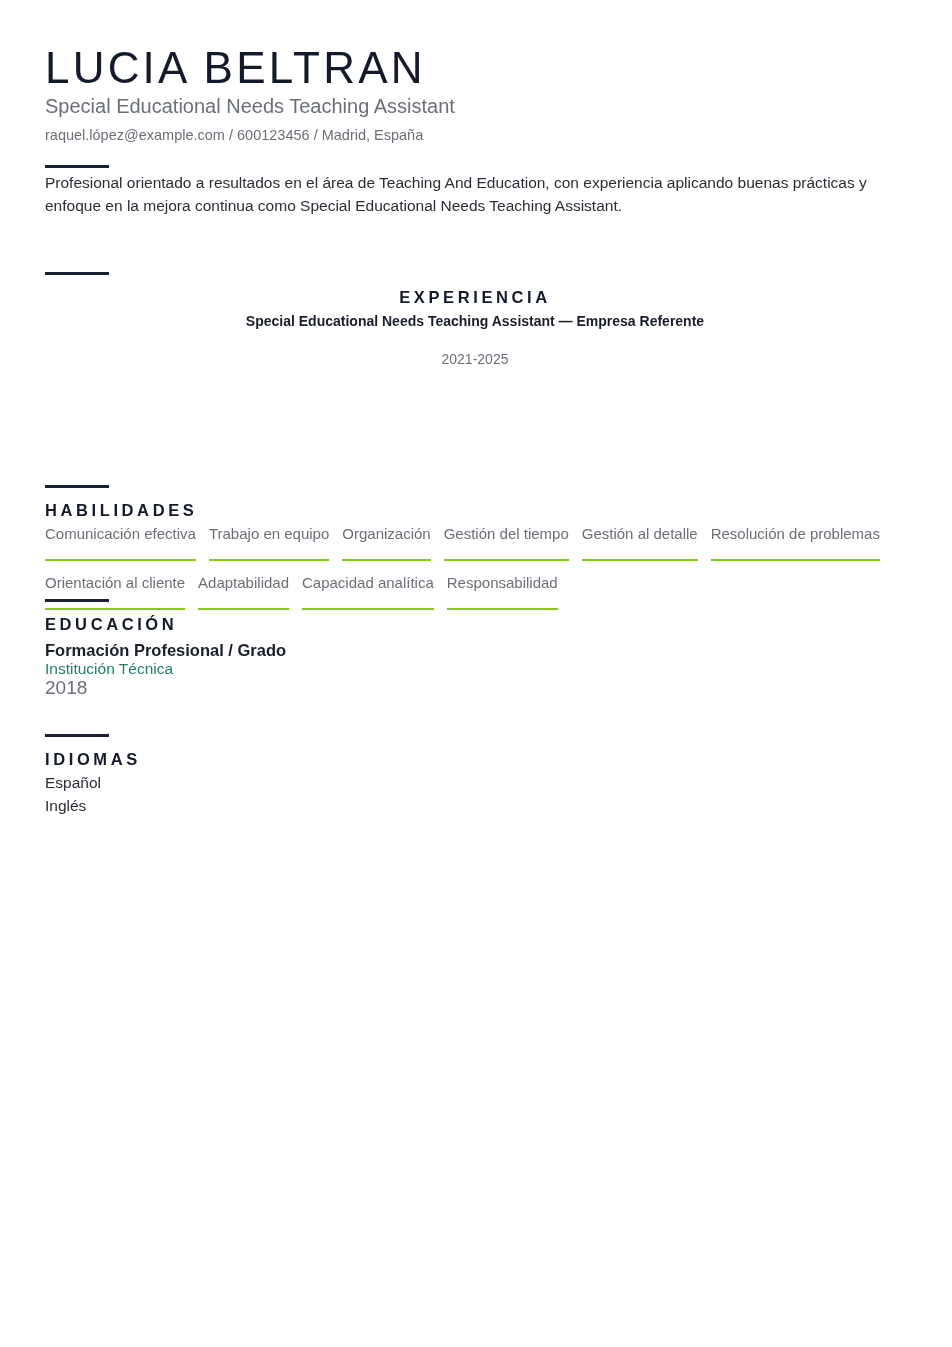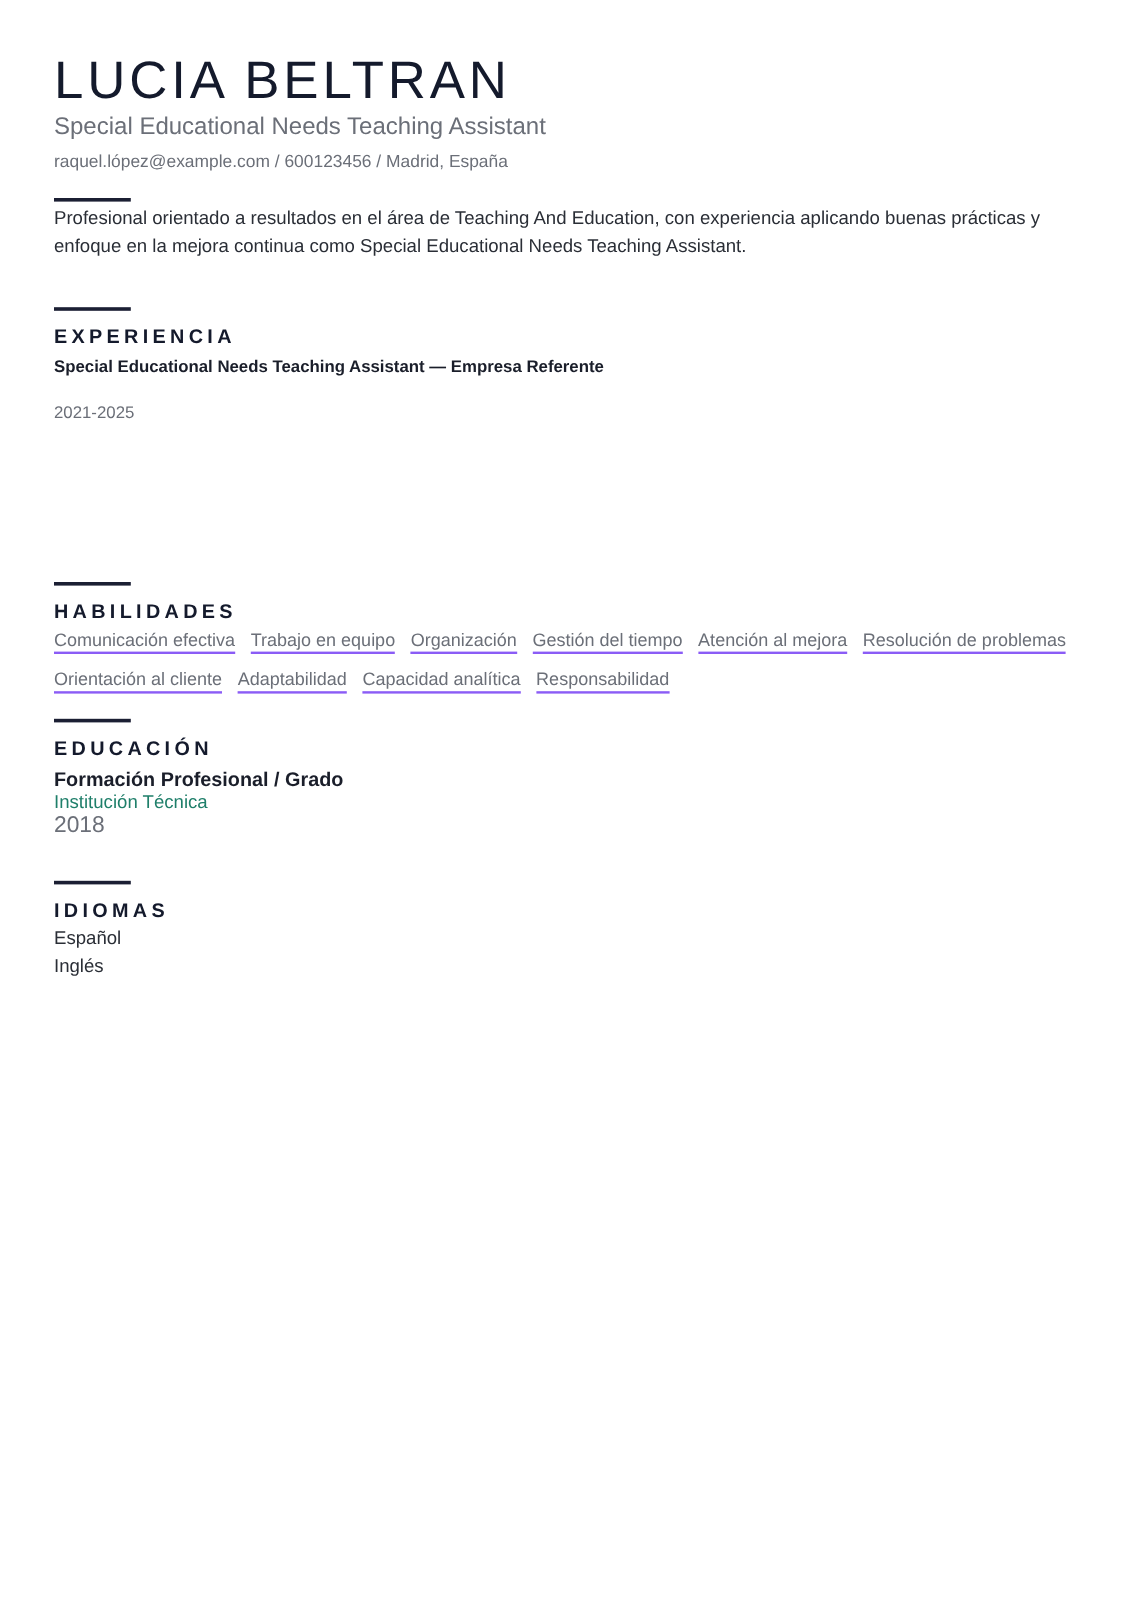--- a/index.html
+++ b/index.html
@@ -39,22 +39,22 @@
     .job-title {
       font-size: 14px; font-weight: 700; color: #1a1e2a; line-height: 20px;
     }
     .job-dates { font-size: 14px; color: #6b6f78; line-height: 16px; margin-top: 20px; }
     .job-desc { font-size: 15.5px; color: #2a2e36; line-height: 22px; }
     .job { margin-top: 4px; }
     .job + .job { margin-top: 16px; }
     .skills { display: flex; flex-wrap: wrap; margin-top: 4px; width: 860px; }
     .skill {
       font-size: 15px; color: #6b6f78; line-height: 19px;
-      border-bottom: 2px solid #8b5cf6; margin-right: 13px; margin-bottom: 12px;
-      padding-bottom: 0px; white-space: nowrap;
+      border-bottom: 2px solid #84cc16; margin-right: 13px; margin-bottom: 12px;
+      padding-bottom: 16px; white-space: nowrap;
     }
     .edu-degree { font-size: 16.5px; font-weight: 700; color: #1a1e2a; line-height: 20px; margin-top: 6px; }
     .edu-inst { font-size: 15.5px; color: #1f7f6a; line-height: 18px; }
     .edu-year { font-size: 19px; color: #6b6f78; line-height: 20px; }
     .lang { font-size: 15.5px; color: #2a2e36; line-height: 23px; }
     .langs { margin-top: 2px; }
   </style>
 </head>
 <body>
 
@@ -62,38 +62,38 @@
 
   <div class="name">LUCIA BELTRAN</div>
   <div class="role">Special Educational Needs Teaching Assistant</div>
   <div class="contact">raquel.lópez@example.com / 600123456 / Madrid, España</div>
 
   <div class="section" style="top:165px;">
     <div class="bar"></div>
     <div class="para">Profesional orientado a resultados en el área de Teaching And Education, con experiencia aplicando buenas prácticas y enfoque en la mejora continua como Special Educational Needs Teaching Assistant.</div>
   </div>
 
-  <div class="section" style="top:256px;">
+  <div class="section" style="top:272px;text-align:center;">
     <div class="bar"></div>
     <div class="section-title">EXPERIENCIA</div>
     <div class="job">
       <div class="job-title">Special Educational Needs Teaching Assistant — Empresa Referente</div>
       <div class="job-dates">2021-2025</div>
     </div>
   </div>
 
   <div class="section" style="top:485px;">
     <div class="bar"></div>
     <div class="section-title">HABILIDADES</div>
     <div class="skills">
       <span class="skill">Comunicación efectiva</span>
       <span class="skill">Trabajo en equipo</span>
       <span class="skill">Organización</span>
       <span class="skill">Gestión del tiempo</span>
-      <span class="skill">Atención al mejora</span>
+      <span class="skill">Gestión al detalle</span>
       <span class="skill">Resolución de problemas</span>
       <span class="skill">Orientación al cliente</span>
       <span class="skill">Adaptabilidad</span>
       <span class="skill">Capacidad analítica</span>
       <span class="skill">Responsabilidad</span>
     </div>
   </div>
 
   <div class="section" style="top:599px;">
     <div class="bar"></div>

